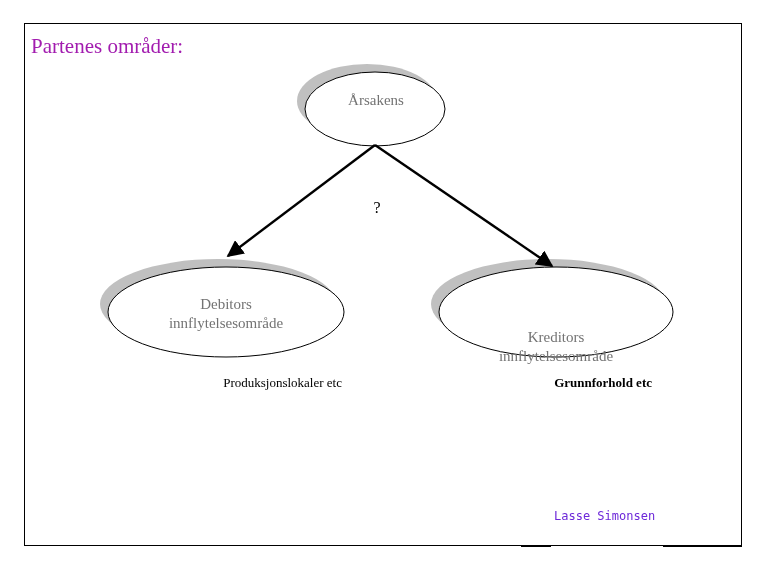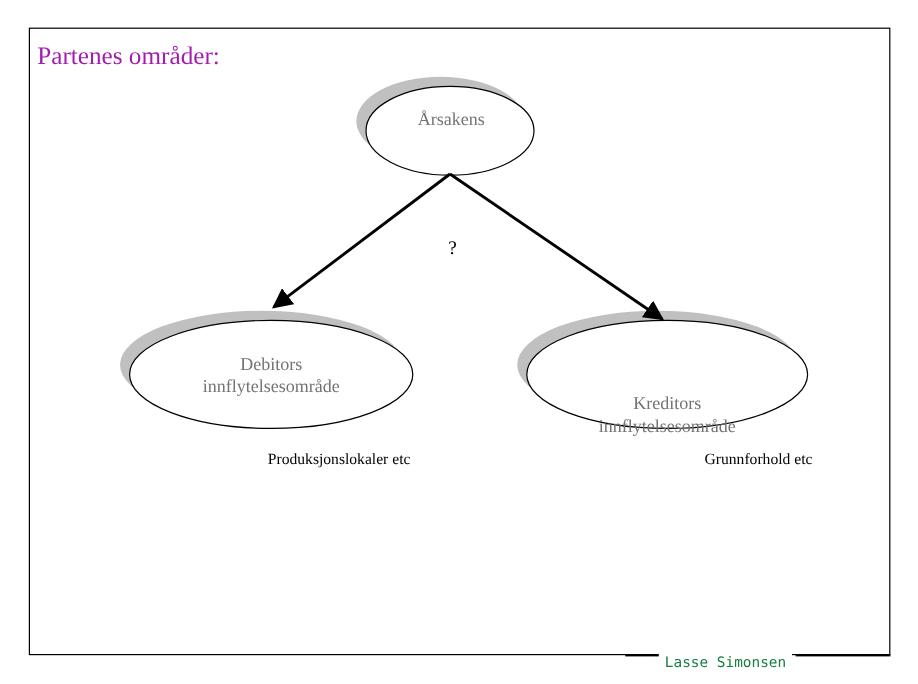--- a/index.html
+++ b/index.html
@@ -79,43 +79,44 @@
     font-family: "Liberation Serif", "DejaVu Serif", serif;
     font-size: 13px;
     line-height: 16px;
   }
   #caption-debtor {
     left: 110px;
     top: 375px;
     width: 232px;
   }
   #caption-creditor {
-    left: 459px;
+    left: 434px;
     top: 375px;
     width: 218px;
+    font-weight: bold;
   }
   #edge-question-mark {
     position: absolute;
     left: 362px;
     top: 198px;
     width: 30px;
     text-align: center;
     font-size: 16px;
     line-height: 20px;
     color: #000000;
     font-family: "Liberation Serif", "DejaVu Serif", serif;
   }
   #footer-author {
     position: absolute;
     left: 549px;
-    top: 544px;
+    top: 508px;
     font-family: "DejaVu Sans Mono", "Liberation Mono", monospace;
     font-size: 12px;
     line-height: 16px;
-    color: #15803d;
+    color: #6d28d9;
     white-space: nowrap;
     background: #ffffff;
     padding: 0 5px;
   }
   #footer-rule-left {
     position: absolute;
     left: 521px;
     top: 545px;
     width: 30px;
     height: 1.5px;

